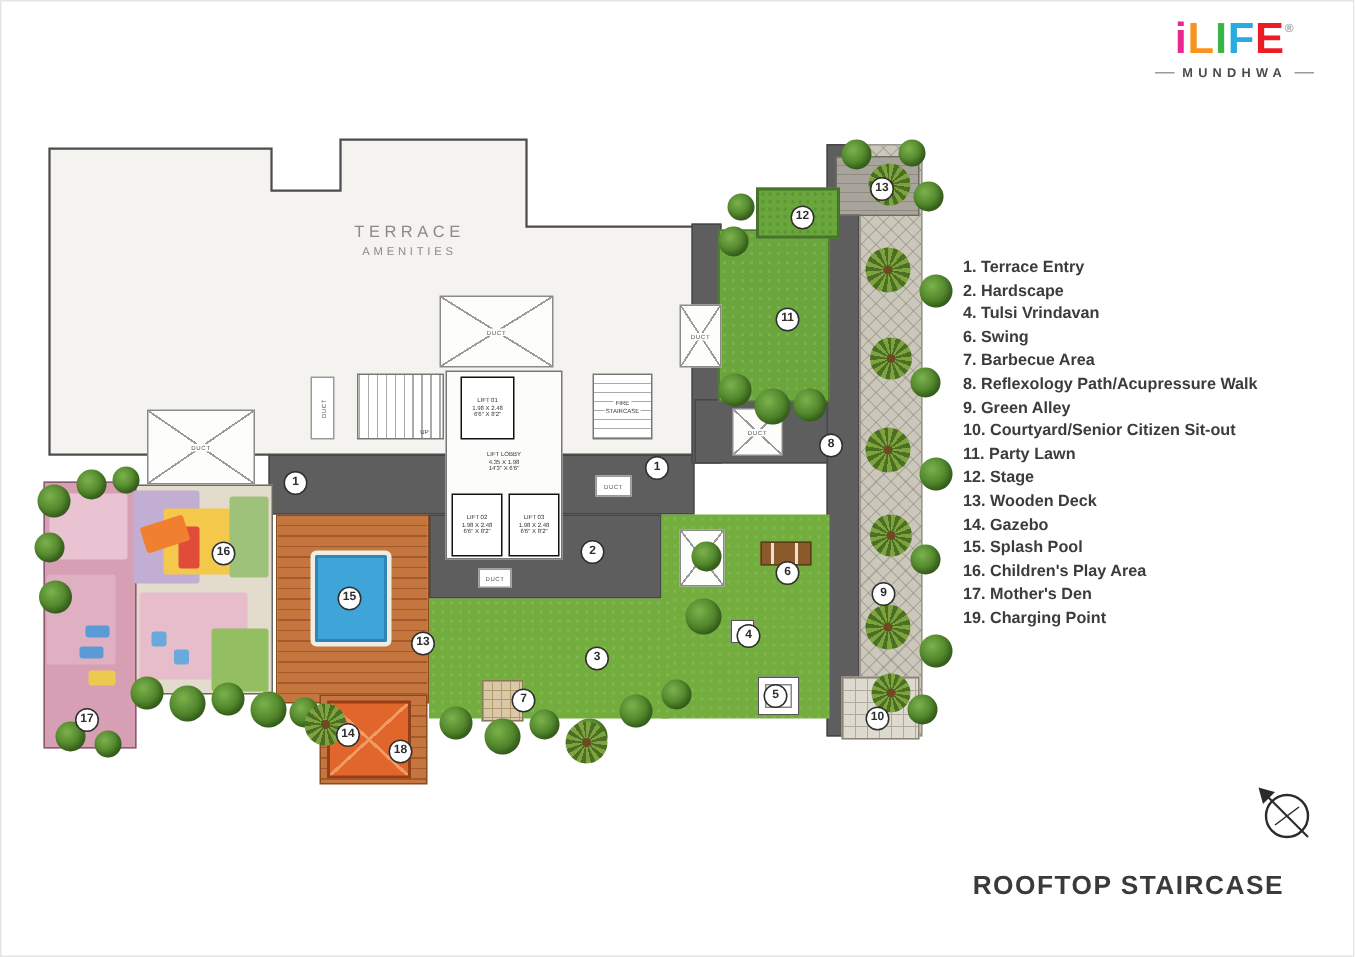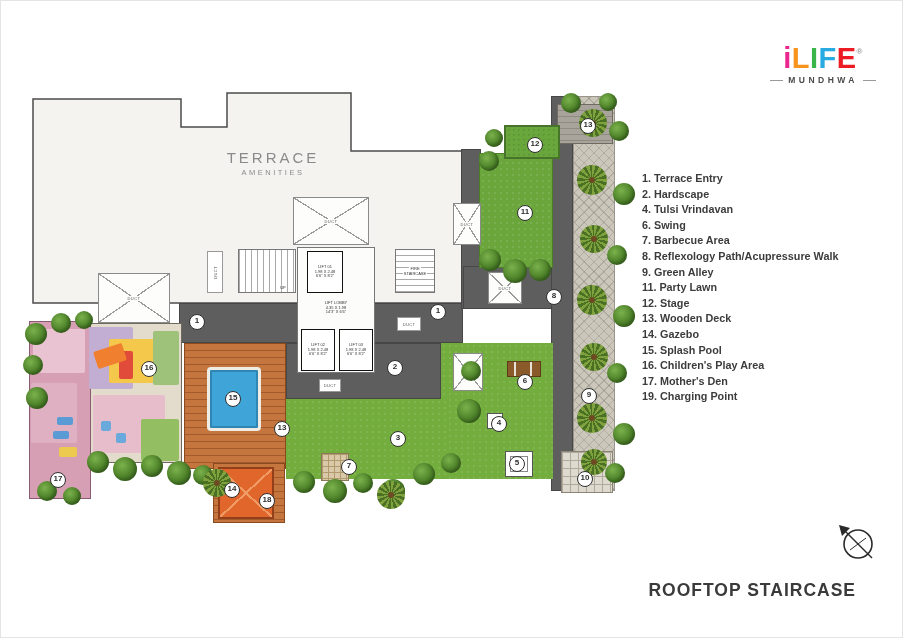--- a/index.html
+++ b/index.html
@@ -38,24 +38,24 @@
   .swing{position:absolute;background-color:#8a5a2b;border:1px solid #5f3c19;box-sizing:border-box;z-index:6;
     background-image:linear-gradient(90deg,transparent 6px,#e8e2d6 6px,#e8e2d6 8px,transparent 8px,transparent 22px,#e8e2d6 22px,#e8e2d6 24px,transparent 24px);}
   .play{position:absolute;background:#e3dccc;border:1px solid #6f6a60;box-sizing:border-box;z-index:4;}
   .patch{position:absolute;z-index:5;border-radius:2px;}
   .den{position:absolute;background:#d79fb4;border:1px solid #8a5a72;box-sizing:border-box;z-index:4;}
   .bush{position:absolute;border-radius:50%;background:radial-gradient(circle at 38% 35%,#7bb24c 0%,#4c8028 55%,#35621c 100%);box-shadow:inset -2px -2px 3px rgba(0,0,0,.22);z-index:8;}
   .palm{position:absolute;border-radius:50%;background:repeating-conic-gradient(#7fa23f 0deg 14deg,#4a7024 14deg 28deg);z-index:8;}
   .palm::after{content:"";position:absolute;left:50%;top:50%;width:6px;height:6px;margin:-3px 0 0 -3px;border-radius:50%;background:#6e4a22;}
   .marker{position:absolute;width:16px;height:16px;border-radius:50%;background:#fff;border:1.5px solid #2e2e2e;box-sizing:border-box;color:#2e2e2e;font-weight:bold;font-size:8px;line-height:12px;text-align:center;z-index:40;}
   .terracelabel{position:absolute;z-index:9;text-align:center;color:#8a8a8a;}
-  .terracelabel .t1{font-size:15px;letter-spacing:3px;}
+  .terracelabel .t1{font-size:11px;letter-spacing:3px;}
   .terracelabel .t2{font-size:7.5px;letter-spacing:2.5px;margin-top:2px;}
   .legend{position:absolute;left:641px;top:170px;z-index:50;color:#3c3c3c;font-weight:bold;font-size:10.8px;line-height:15.6px;white-space:nowrap;}
-  .logo{position:absolute;top:36px;right:26px;z-index:50;text-align:center;}
+  .logo{position:absolute;top:3px;right:26px;z-index:50;text-align:center;}
   .logo .letters{font-weight:bold;font-size:29px;line-height:30px;letter-spacing:0.5px;}
   .logo .reg{font-size:8px;color:#999;vertical-align:14px;font-weight:bold;}
   .l0{color:#ec268f}.l1{color:#f7941e}.l2{color:#3ab54a}.l3{color:#29abe2}.l4{color:#ed1c24}
   .logo-sub{display:flex;align-items:center;justify-content:center;gap:5px;margin-top:2px;}
   .logo-sub .line{display:inline-block;width:13px;height:1px;background:#9a9a9a;}
   .logo-sub .txt{font-size:8.5px;font-weight:bold;letter-spacing:3.5px;color:#4a4a4a;}
   .title{position:absolute;right:46px;top:579px;z-index:50;font-size:17.5px;font-weight:bold;letter-spacing:1px;color:#3a3a3a;}
 </style>
 </head>
 <body>
@@ -236,20 +236,21 @@
   <div class="marker" style="left:258px;top:492px">18</div>
 
   <div class="legend">
     <div>1. Terrace Entry</div>
     <div>2. Hardscape</div>
     <div>4. Tulsi Vrindavan</div>
     <div>6. Swing</div>
     <div>7. Barbecue Area</div>
     <div>8. Reflexology Path/Acupressure Walk</div>
     <div>9. Green Alley</div>
+    <div>10. Courtyard/Senior Citizen Sit-out</div>
     <div>11. Party Lawn</div>
     <div>12. Stage</div>
     <div>13. Wooden Deck</div>
     <div>14. Gazebo</div>
     <div>15. Splash Pool</div>
     <div>16. Children's Play Area</div>
     <div>17. Mother's Den</div>
     <div>19. Charging Point</div>
   </div>
 

